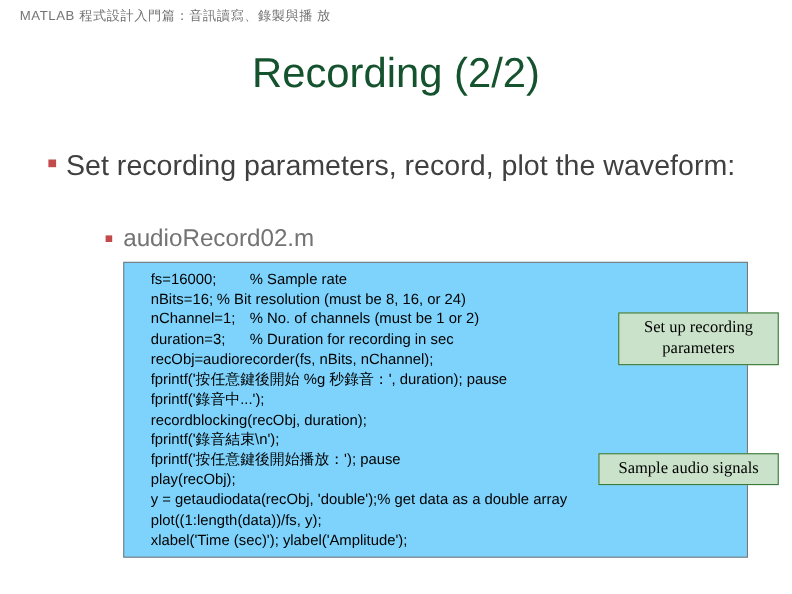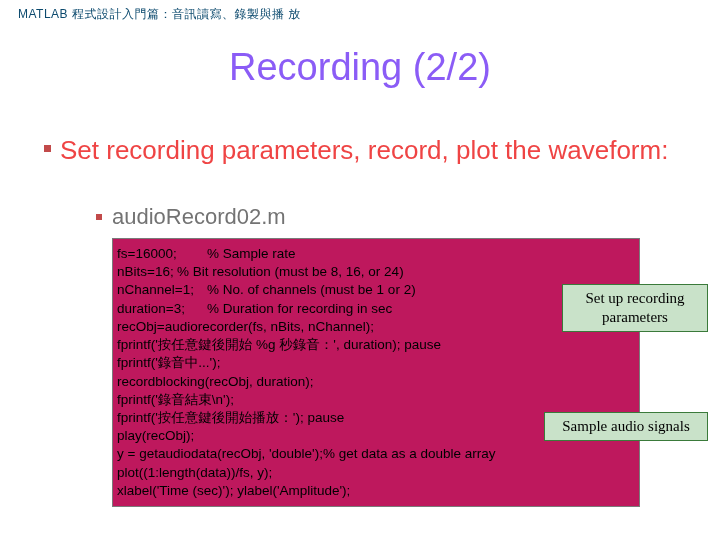--- a/index.html
+++ b/index.html
@@ -11,40 +11,40 @@
     background: #fff;
     position: relative;
     overflow: hidden;
   }
   .header-label {
     position: absolute;
     top: 6px;
     left: 18px;
     font-size: 12px;
     font-family: sans-serif;
-    color: #0c4a6e;
+    color: #737373;
     letter-spacing: 0.5px;
   }
   .title {
     position: absolute;
     top: 46px;
     left: 0;
     width: 100%;
     text-align: center;
     font-size: 38px;
-    color: #8b5cf6;
+    color: #14532d;
     font-family: Verdana, Geneva, sans-serif;
   }
   .bullet-l1 {
     position: absolute;
     top: 134px;
     left: 60px;
     right: 40px;
     font-size: 26px;
-    color: #ef4444;
+    color: #404040;
     line-height: 1.25;
     font-family: Verdana, Geneva, sans-serif;
   }
   .sq-l1 {
     position: absolute;
     top: 145px;
     left: 44px;
     width: 7px;
     height: 7px;
     background: #c24a4a;
@@ -64,27 +64,27 @@
     width: 6px;
     height: 6px;
     background: #c24a4a;
   }
   .code-box {
     position: absolute;
     top: 238px;
     left: 112px;
     width: 518px;
     border: 1px solid #7a7a7a;
-    padding: 6px 4px;
+    padding: 6px 24px;
     font-size: 13.5px;
     line-height: 1.35;
     font-family: Verdana, Geneva, sans-serif;
     white-space: pre;
     color: #000;
-    background: #be185d;
+    background: #7dd3fc;
   }
   .callout {
     position: absolute;
     border: 1px solid #3a7a3a;
     background: #c9e2c9;
     font-size: 15px;
     font-family: "Times New Roman", serif;
     text-align: center;
     padding: 4px 8px;
     line-height: 1.25;

